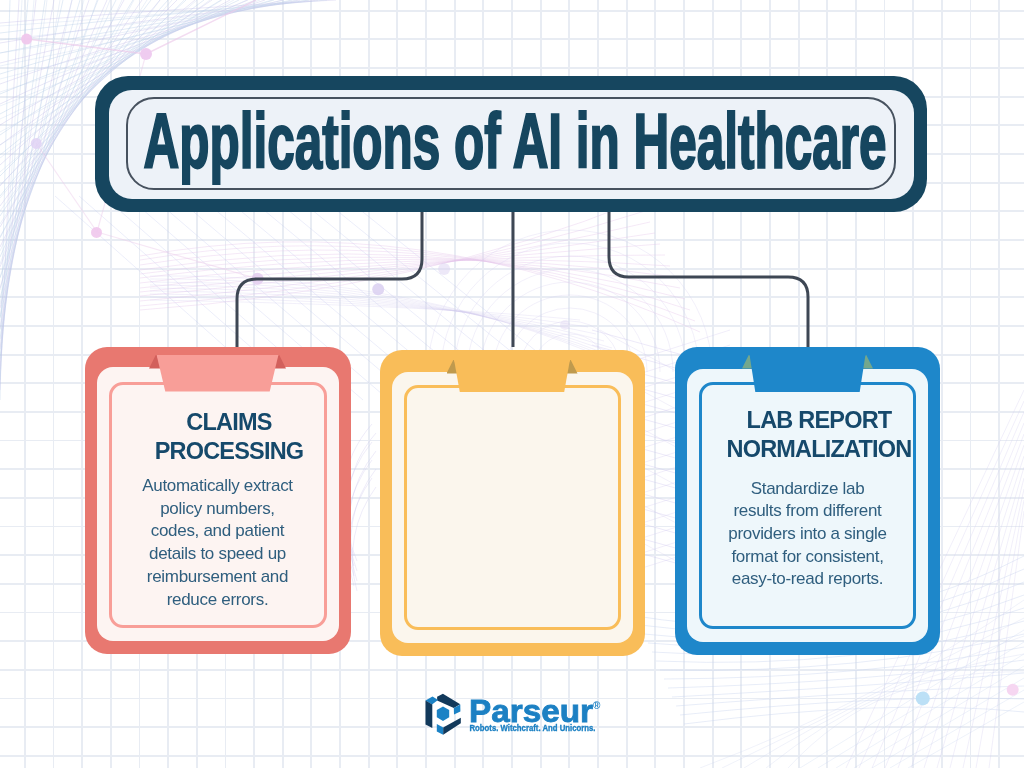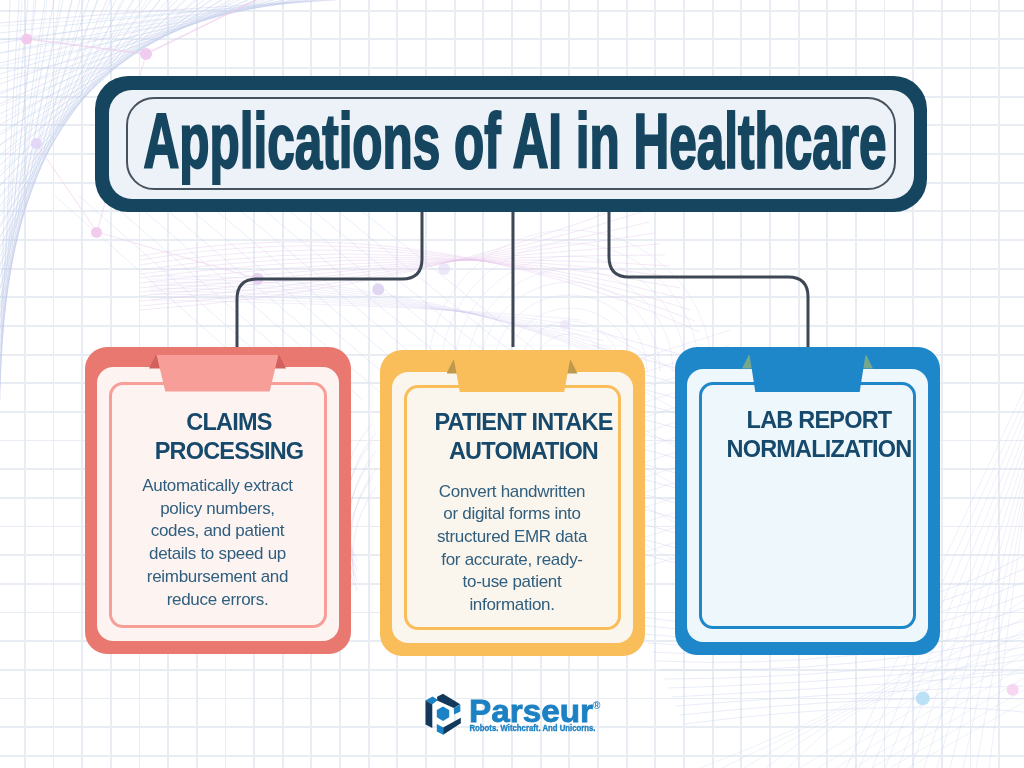--- a/index.html
+++ b/index.html
@@ -272,30 +272,29 @@
       <div class="clip"></div>
  <h2>CLAIMS<br>PROCESSING</h2>
  <div class="body">Automatically extract<br>policy numbers,<br>codes, and patient<br>details to speed up<br>reimbursement and<br>reduce errors.</div>
 </div>
 <div class="card" id="card-y">
  <div class="panel"></div>
       <div class="tline"></div>
  <div class="tri l"></div>
       <div class="tri r"></div>
       <div class="clip"></div>
- <h2>PATIENT INTAKE<br>AUTOMATION</h2>
- <div class="body">Convert handwritten<br>or digital forms into<br>structured EMR data<br>for accurate, ready-<br>to-use patient<br>information.</div>
 </div>
 <div class="card" id="card-b">
  <div class="panel"></div>
       <div class="tline"></div>
  <div class="tri l"></div>
       <div class="tri r"></div>
       <div class="clip"></div>
  <h2>LAB REPORT<br>NORMALIZATION</h2>
+ <div class="body">Standardize lab<br>results from different<br>providers into a single<br>format for consistent,<br>easy-to-read reports.</div>
 </div>
 <svg class="lay" id="logo" width="1024" height="768" viewBox="0 0 1024 768" fill="none">
  <g transform="translate(425.5,692)">
   <polygon points="11.6,4.7 17.4,1.8 34.7,12.3 28.3,15.9 11.6,8.5" fill="#12395b"></polygon>
   <polygon points="28.3,15.9 34.8,12.4 34.9,19.4 28.5,22.5" fill="#1b82c5"></polygon>
   <polygon points="0,8.5 7,4.5 12.5,8 6.5,12.5" fill="#1b82c5"></polygon>
   <polygon points="0,8.5 6.8,12.5 6.8,36 0,32.5" fill="#12395b"></polygon>
   <polygon points="17.5,14.6 11.3,18.1 11.3,25.3 17.5,28.9 23.7,25.3 23.7,18.1" fill="#1b82c5"></polygon>
   <polygon points="11.3,31.9 17.7,35.6 17.7,42.7 11.3,39.4" fill="#1b82c5"></polygon>
   <polygon points="17.7,35.6 35.3,25.8 35.3,31.2 17.7,42.7" fill="#12395b"></polygon>

